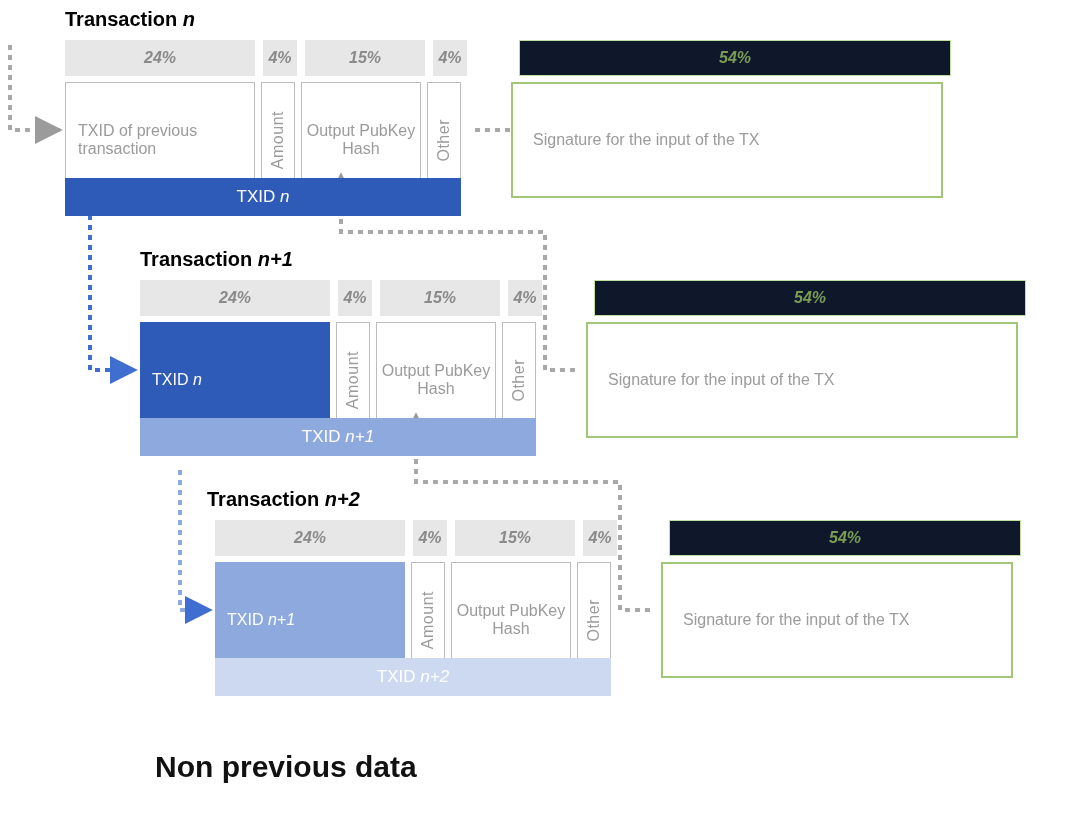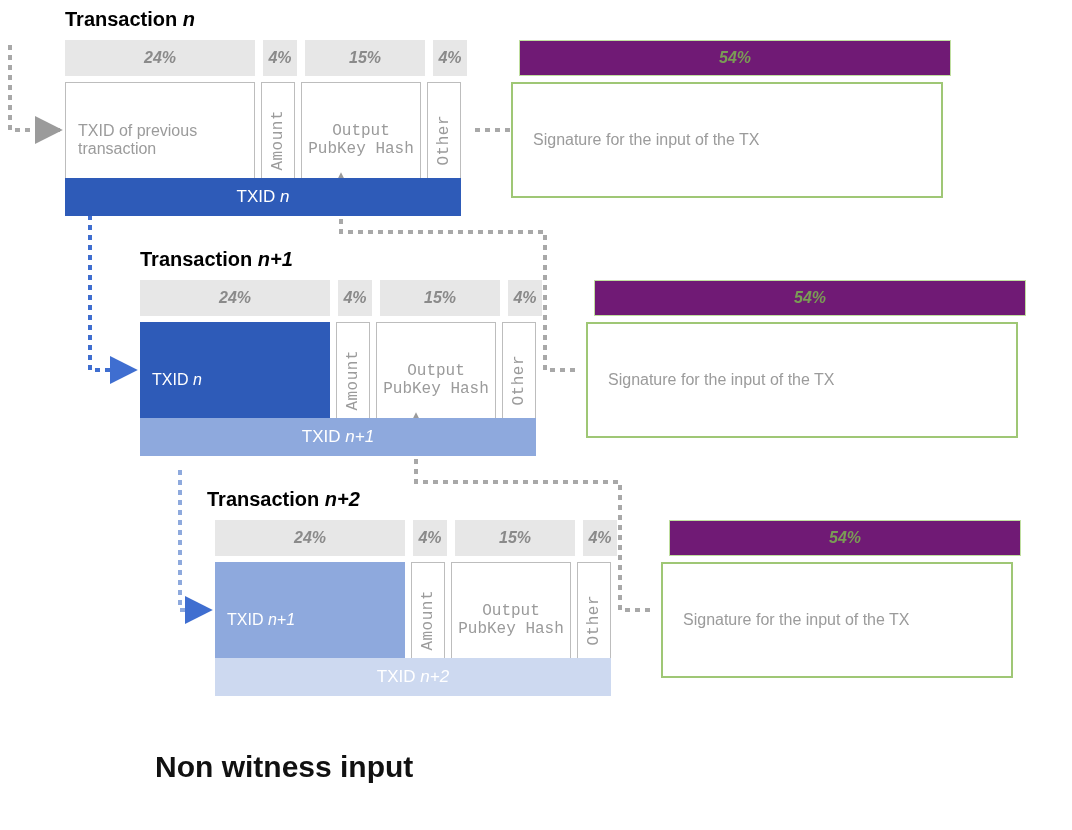--- a/index.html
+++ b/index.html
@@ -31,40 +31,40 @@
     background: #e7e7e7;
     color: #8a8a8a;
     font-style: italic;
     font-weight: 700;
     display: flex;
     align-items: center;
     justify-content: center;
     font-size: 16px;
   }
   .pct-green {
-    background: #701a75;
+    background: #0f172a;
     color: #7a9c55;
     border: 1px solid #c0dfa0;
   }
   .body-row {
     position: absolute;
     height: 116px;
     display: flex;
     gap: 6px;
   }
   .body-cell {
     border: 1px solid #bdbdbd;
     color: #9b9b9b;
     display: flex;
     align-items: center;
     justify-content: flex-start;
     padding: 6px 12px;
     font-size: 16px;
   }
-  .body-cell.center { justify-content: center; text-align: center; padding: 6px 4px; font-family: Liberation Mono, monospace; }
+  .body-cell.center { justify-content: center; text-align: center; padding: 6px 4px; }
   .vert { writing-mode: vertical-rl; transform: rotate(180deg); letter-spacing: 0.5px; }
   .sig-cell {
     border: 2px solid #9fc775;
     color: #9b9b9b;
     display: flex;
     align-items: center;
     padding-left: 20px;
     font-size: 16px;
   }
 
@@ -222,15 +222,15 @@
       </div>
     <div class="sig-cell" style="width:352px; margin-left:44px;">
         <span>Signature for the input of the TX</span>
       </div>
   </div>
 
   <div class="txid-bar txid-n2" style="left:215px; top:658px; width:396px;">
     <span>TXID </span>&nbsp;<i>n+2</i>
   </div>
 
-  <div class="legend nonwit" style="left:155px; top:750px;">Non witness input</div>
+  <div class="legend nonwit" style="left:155px; top:750px;">Non previous data</div>
 
 </div>
 
 </body></html>

